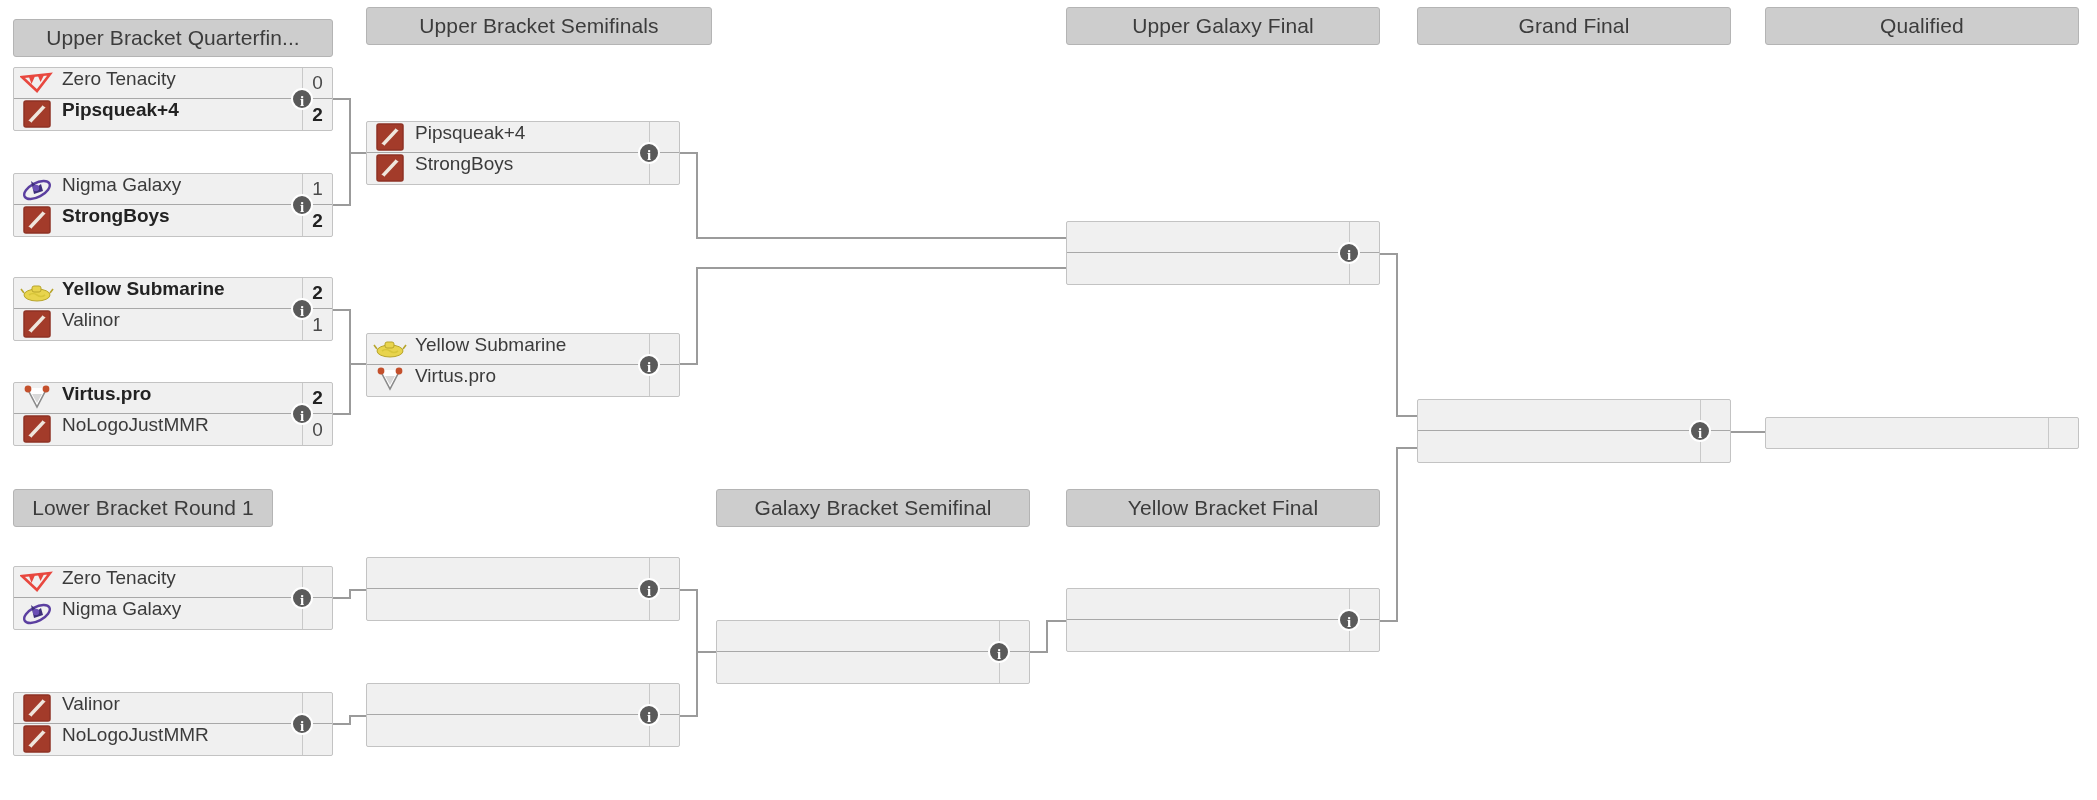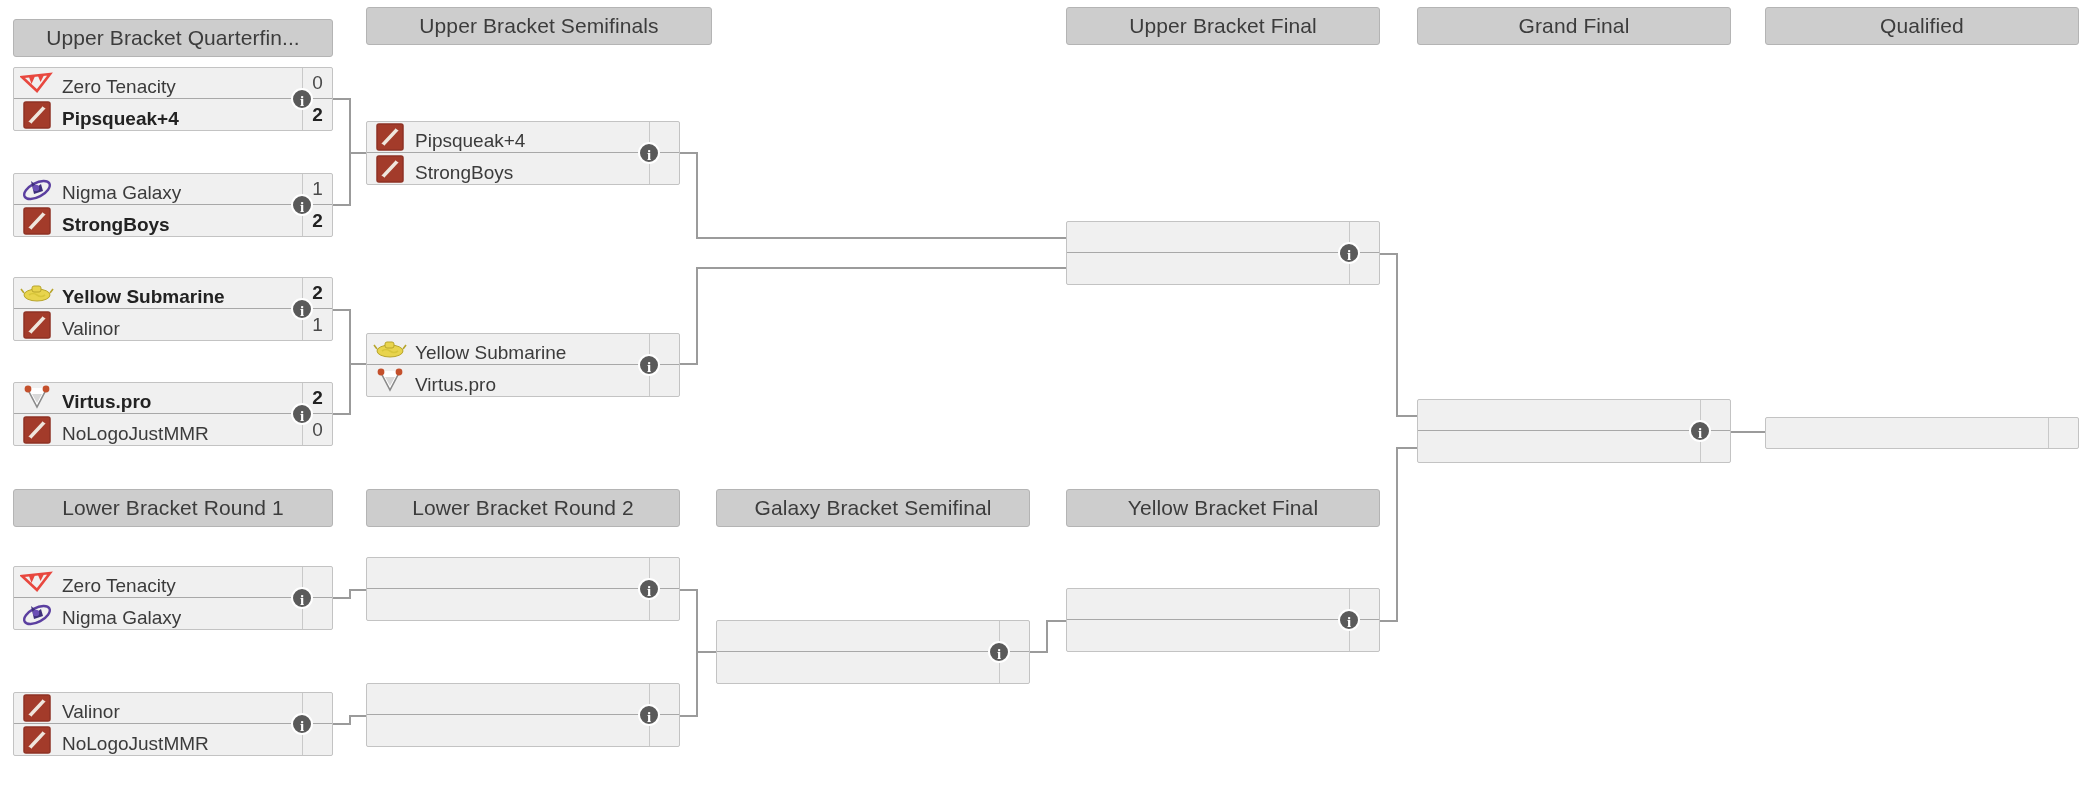--- a/index.html
+++ b/index.html
@@ -55,21 +55,21 @@
     align-items: center;
     box-sizing: border-box;
     min-height: 0;
   }
   .match-row.top {
     border-bottom: 1px solid #a8a8a8;
   }
   .team-cell {
     flex: 1 1 auto;
     display: flex;
-    align-items: flex-end;
+    align-items: flex-start;
     min-width: 0;
     height: 100%;
     box-sizing: border-box;
   }
   .logo {
     width: 34px;
     height: 30px;
     margin-left: 6px;
     margin-right: 8px;
     flex: 0 0 34px;
@@ -178,33 +178,30 @@
     <div class="conn h" style="left: 1030px; top: 651px; width: 18px; height: 2px;"></div>
     <div class="conn v" style="left: 1046px; top: 620px; width: 2px; height: 33px;"></div>
     <div class="conn h" style="left: 1046px; top: 620px; width: 21px; height: 2px;"></div>
     <div class="round-header" style="left: 13px; top: 19px; width: 320px;">
       <span>Upper Bracket Quarterfin...</span>
     </div>
     <div class="round-header" style="left: 366px; top: 7px; width: 346px;">
       <span>Upper Bracket Semifinals</span>
     </div>
     <div class="round-header" style="left: 1066px; top: 7px; width: 314px;">
-      <span>Upper Bracket Final</span>
+      <span>Upper Galaxy Final</span>
     </div>
     <div class="round-header" style="left: 1417px; top: 7px; width: 314px;">
       <span>Grand Final</span>
     </div>
     <div class="round-header" style="left: 1765px; top: 7px; width: 314px; align-items: center;">
       <span>Qualified</span>
     </div>
-    <div class="round-header" style="left: 13px; top: 489px; width: 320px;">
+    <div class="round-header" style="left: 13px; top: 489px; width: 260px;">
       <span>Lower Bracket Round 1</span>
-    </div>
-    <div class="round-header" style="left: 366px; top: 489px; width: 314px;">
-      <span>Lower Bracket Round 2</span>
     </div>
     <div class="round-header" style="left: 716px; top: 489px; width: 314px;">
       <span>Galaxy Bracket Semifinal</span>
     </div>
     <div class="round-header" style="left: 1066px; top: 489px; width: 314px;">
       <span>Yellow Bracket Final</span>
     </div>
     <div class="match" style="left: 13px; top: 67px; width: 320px; height: 64px;">
       <div class="match-row top">
         <div class="team-cell">

